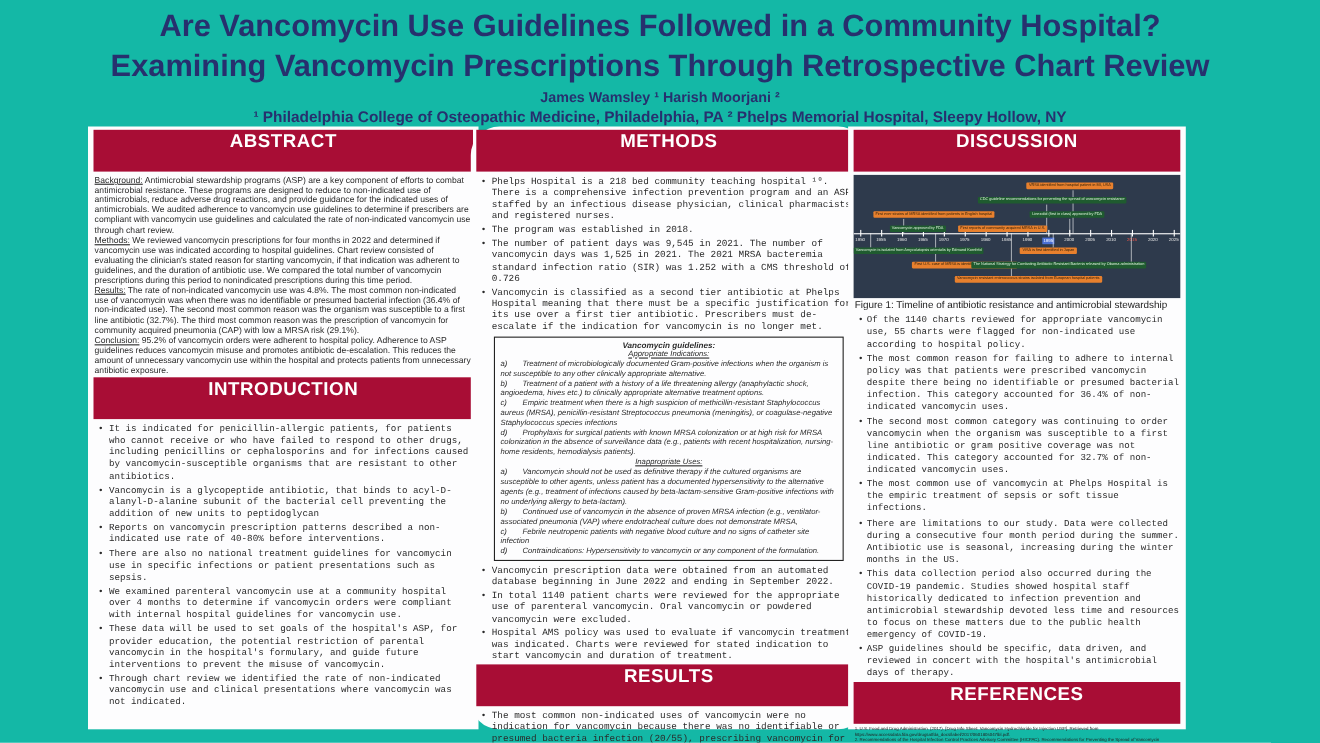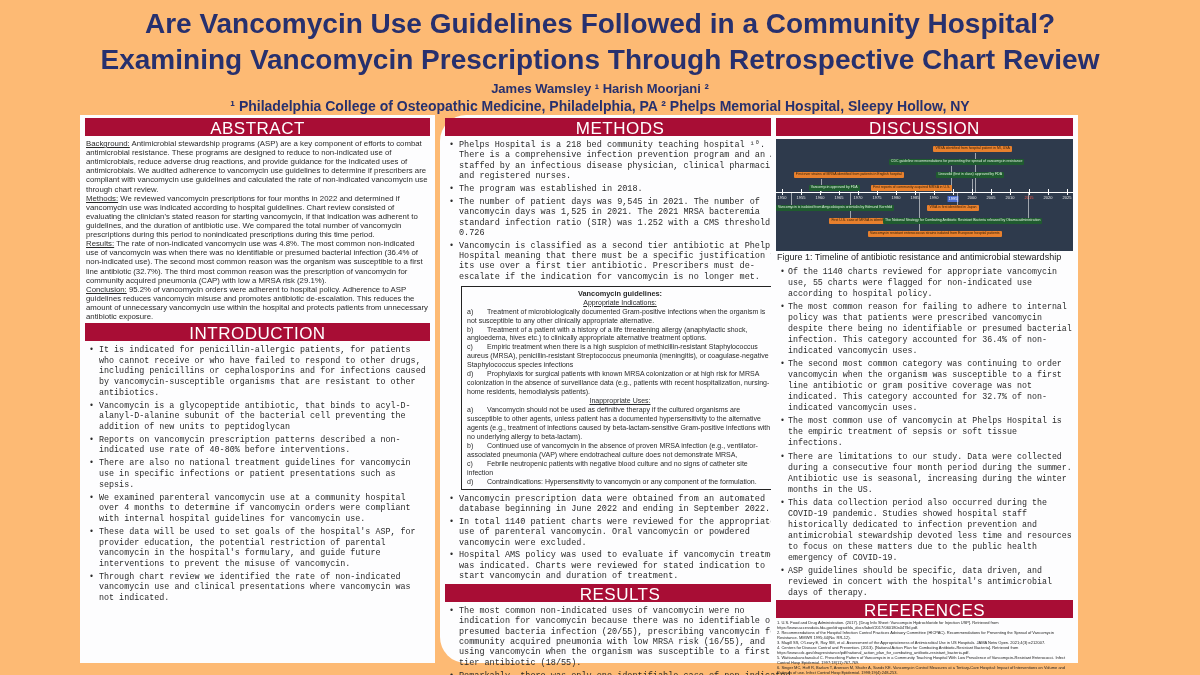--- a/index.html
+++ b/index.html
@@ -1,39 +1,39 @@
 <!DOCTYPE html>
 <html><head>
 <meta charset="utf-8">
 <style>
   html,body{margin:0;padding:0;}
-  .poster{position:relative;width:1200px;height:675px;background:#fdba74;font-family:"Liberation Sans",sans-serif;overflow:hidden;color:#2a2a2a;}
+  .poster{position:relative;width:1200px;height:675px;background:#14b8a6;font-family:"Liberation Sans",sans-serif;overflow:hidden;color:#2a2a2a;}
   
   .p-header{position:absolute;top:0;left:0;width:1200px;height:113px;text-align:center;}
   .p-title{margin:6px 0 0;font-size:28px;line-height:1.28;font-weight:bold;color:#27306e;}
   .p-authors{font-size:13px;font-weight:bold;color:#27306e;margin-top:3px;}
   .p-affil{font-size:14px;font-weight:bold;color:#27306e;margin-top:2px;}
   
   .col{position:absolute;top:115px;height:548px;background:#fdfdfe;padding:3px 5px;box-sizing:border-box;}
   .col-left{left:80px;width:355px;}
-  .col-mid{left:440px;width:360px;border-radius:26px;}
+  .col-mid{left:428px;width:360px;border-radius:26px;}
   .col-right{left:771px;width:307px;}
-  .bar{background:#a80d35;color:#ffffff;text-align:center;font-weight:normal;font-size:17px;line-height:22px;height:18px;letter-spacing:.5px;}
+  .bar{background:#a80d35;color:#ffffff;text-align:center;font-weight:bold;font-size:17px;line-height:22px;height:38px;letter-spacing:.5px;}
   
   .abstract-body{margin:3px 1px 2px;}
   .abstract-body p{margin:0;font-size:7.8px;line-height:1.17;text-align:left;}
   .u{text-decoration:underline;}
   
   ul.blist{list-style:none;margin:4px 0 0;padding:0;font-family:Liberation Mono, monospace;}
   ul.blist li{position:relative;padding-left:13px;margin:0 1px 2.5px;font-size:8.4px;line-height:1.26;}
   ul.blist li::before{content:"\2022";position:absolute;left:3px;top:0;}
   .col-mid ul.blist li{font-size:8.5px;line-height:1.22;}
   .col-right ul.blist li{font-size:8.3px;line-height:1.33;padding-left:11px;margin-bottom:2px;}
   
-  .gbox{border:1.5px solid #222;margin:4px 16px 3px;padding:2px 5px;font-size:7px;line-height:1.28;}
+  .gbox{border:1.5px solid #222;margin:4px 16px 3px;padding:2px 5px;font-size:7px;line-height:1.28;font-style:italic;}
   .gtitle{text-align:center;font-weight:bold;margin:0;font-size:7.4px;}
   .gsub{text-align:center;text-decoration:underline;margin:0;}
   .gbox p.gitem{margin:0;}
   .gk{display:inline-block;width:20px;}
   
   .figure{position:relative;height:112px;background:#2e3a4c;margin:3px 0 1px;overflow:hidden;}
   .tl-axis{position:absolute;left:0;width:100%;top:53px;height:1px;background:#ffffff;}
   .tick{position:absolute;top:50px;width:1px;height:6px;background:#ffffff;}
   .tick-label{position:absolute;top:57px;font-size:4px;color:#e8e8e8;transform:translateX(-50%);line-height:1;}
   .tick-label.hl-blue{background:#4a6fd4;color:#fff;padding:1px 1px;}

